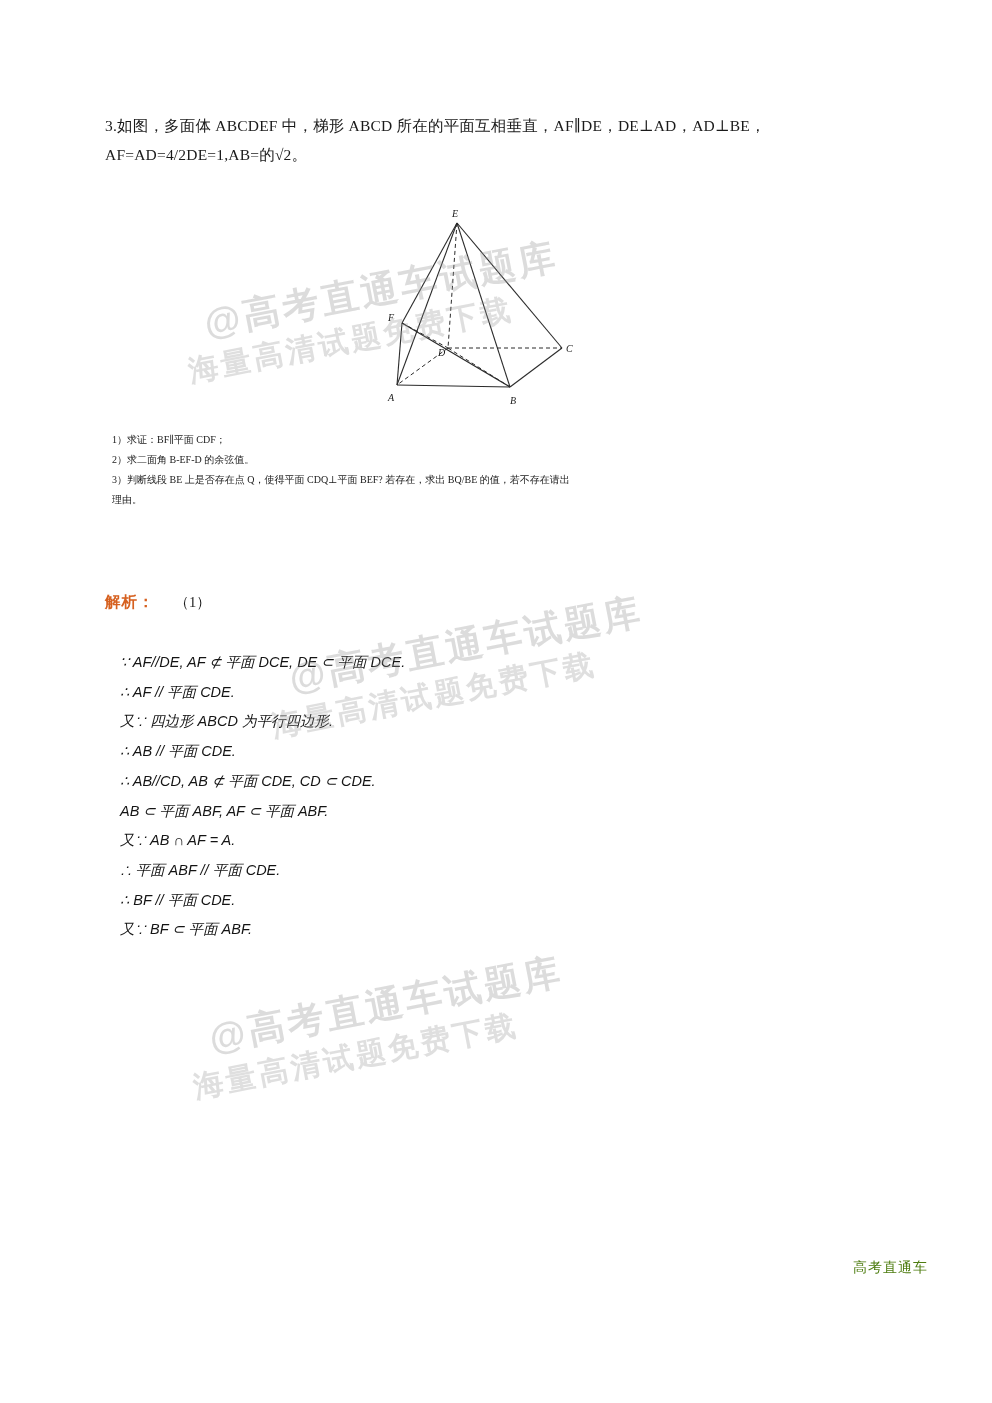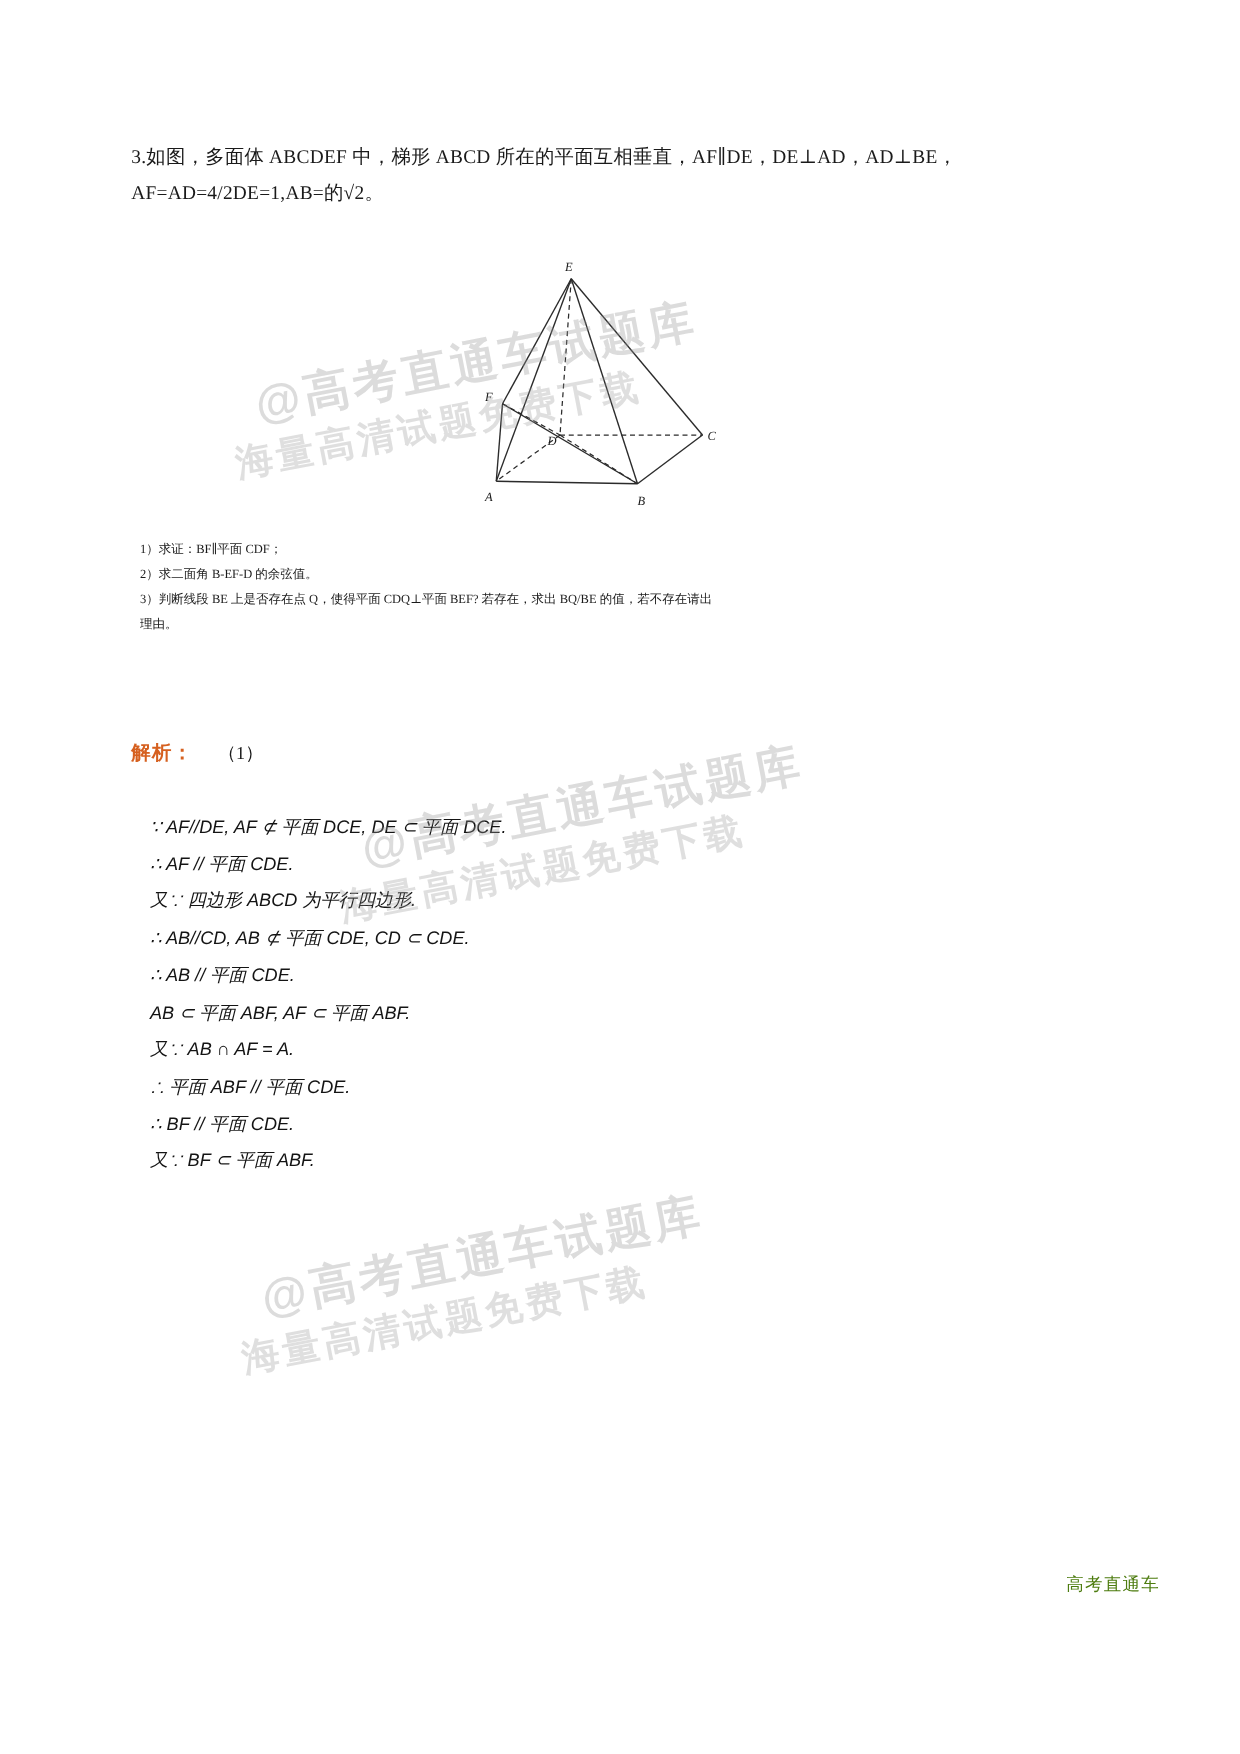--- a/index.html
+++ b/index.html
@@ -213,22 +213,22 @@
 
     <div class="analysis">
       <span class="analysis-label">解析：</span>
       <span class="analysis-num">（1）</span>
     </div>
 
     <div class="proof">
       <div class="proof-line mi">∵ AF//DE, AF ⊄ 平面 DCE, DE ⊂ 平面 DCE.</div>
       <div class="proof-line mi">∴ AF // 平面 CDE.</div>
       <div class="proof-line mi">又∵ 四边形 ABCD 为平行四边形.</div>
+      <div class="proof-line mi">∴ AB // 平面 CDE.</div>
       <div class="proof-line mi">∴ AB//CD, AB ⊄ 平面 CDE, CD ⊂ CDE.</div>
-      <div class="proof-line mi">∴ AB // 平面 CDE.</div>
       <div class="proof-line mi">AB ⊂ 平面 ABF, AF ⊂ 平面 ABF.</div>
       <div class="proof-line mi">又∵ AB ∩ AF = A.</div>
       <div class="proof-line mi">∴ 平面 ABF // 平面 CDE.</div>
       <div class="proof-line mi">∴ BF // 平面 CDE.</div>
       <div class="proof-line mi">又∵ BF ⊂ 平面 ABF.</div>
     </div>
 
     <div class="footer-brand">高考直通车</div>
 
   </div>

